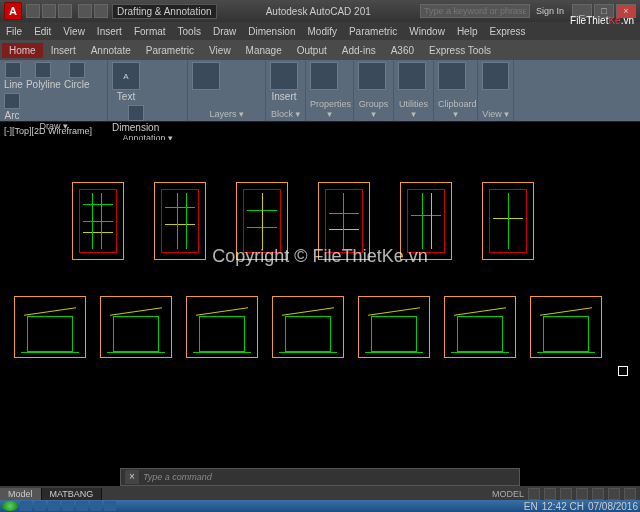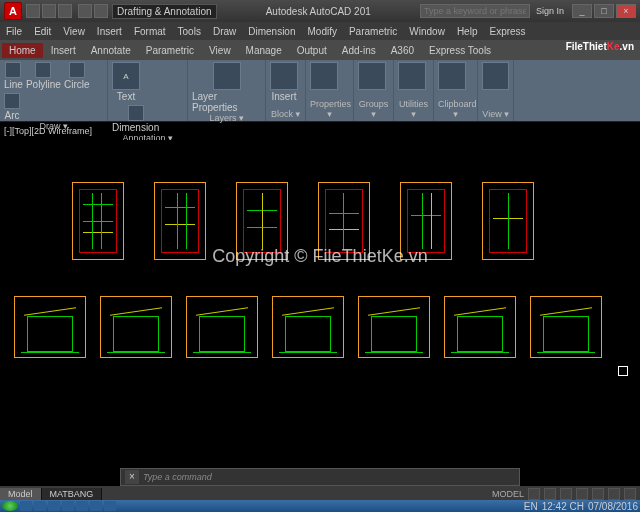--- a/index.html
+++ b/index.html
@@ -20,21 +20,21 @@
 .ribbon-tabs{height:20px;background:#4a4a4a;display:flex;align-items:center;padding:0 2px;gap:1px;font-size:10px}
 .rtab{padding:2px 7px;background:#4a4a4a}
 .rtab.active{background:#7f1d1d}
 .ribbon{height:62px;background:#5a6a7a;display:flex;border-bottom:1px solid #222}
 .rgroup{border-right:1px solid #4a5a6a;padding:2px 4px;display:flex;flex-direction:column;justify-content:space-between}
 .rgroup-icons{display:flex;gap:3px;flex-wrap:wrap;align-items:flex-start}
 .rg-title{font-size:9px;text-align:center;color:#bbb}
 .ricon{width:16px;height:16px;background:#3a4a5a;border:1px solid #6a7a8a}
 .ricon-big{width:28px;height:28px;background:#3a4a5a;border:1px solid #6a7a8a;display:flex;flex-direction:column;align-items:center;justify-content:center;font-size:8px}
 .ricon-vert{display:flex;flex-direction:column;align-items:center;gap:1px;font-size:8px}
-.watermark-top{position:absolute;top:37px;right:6px;font-size:14px;font-weight:bold;color:#fff}
+.watermark-top{position:absolute;top:11px;right:6px;font-size:14px;font-weight:normal;color:#fff}
 .watermark-top span{color:#e63946}
 .viewport-label{position:absolute;top:126px;left:4px;font-size:9px;color:#ccc}
 .canvas{position:absolute;top:140px;left:0;right:0;bottom:44px;background:#000}
 .drawing-frame{position:absolute;border:1px solid #f0a020}
 .inner-plan{position:absolute;inset:6px;border:1px solid #c00}
 .plan-lines{position:absolute;inset:3px}
 .pl-h{position:absolute;left:0;right:0;height:1px;background:#0c0}
 .pl-v{position:absolute;top:0;bottom:0;width:1px;background:#0c0}
 .pl-y{background:#cc0}
 .elev{position:absolute;border:1px solid #f0a020}
@@ -141,21 +141,20 @@
           <div class="ricon"></div>
           <span>Dimension</span>
         </div>
     </div>
     <div class="rg-title">Annotation ▾</div>
   </div>
   <div class="rgroup" style="width:78px">
     <div class="rgroup-icons">
       <div class="ricon-vert">
           <div class="ricon-big"></div>
-          <span>Layer Properties</span>
         </div>
     </div>
     <div class="rg-title">Layers ▾</div>
   </div>
   <div class="rgroup" style="width:40px">
     <div class="rgroup-icons">
         <div class="ricon-vert">
           <div class="ricon-big"></div>
           <span>Insert</span>
         </div>

